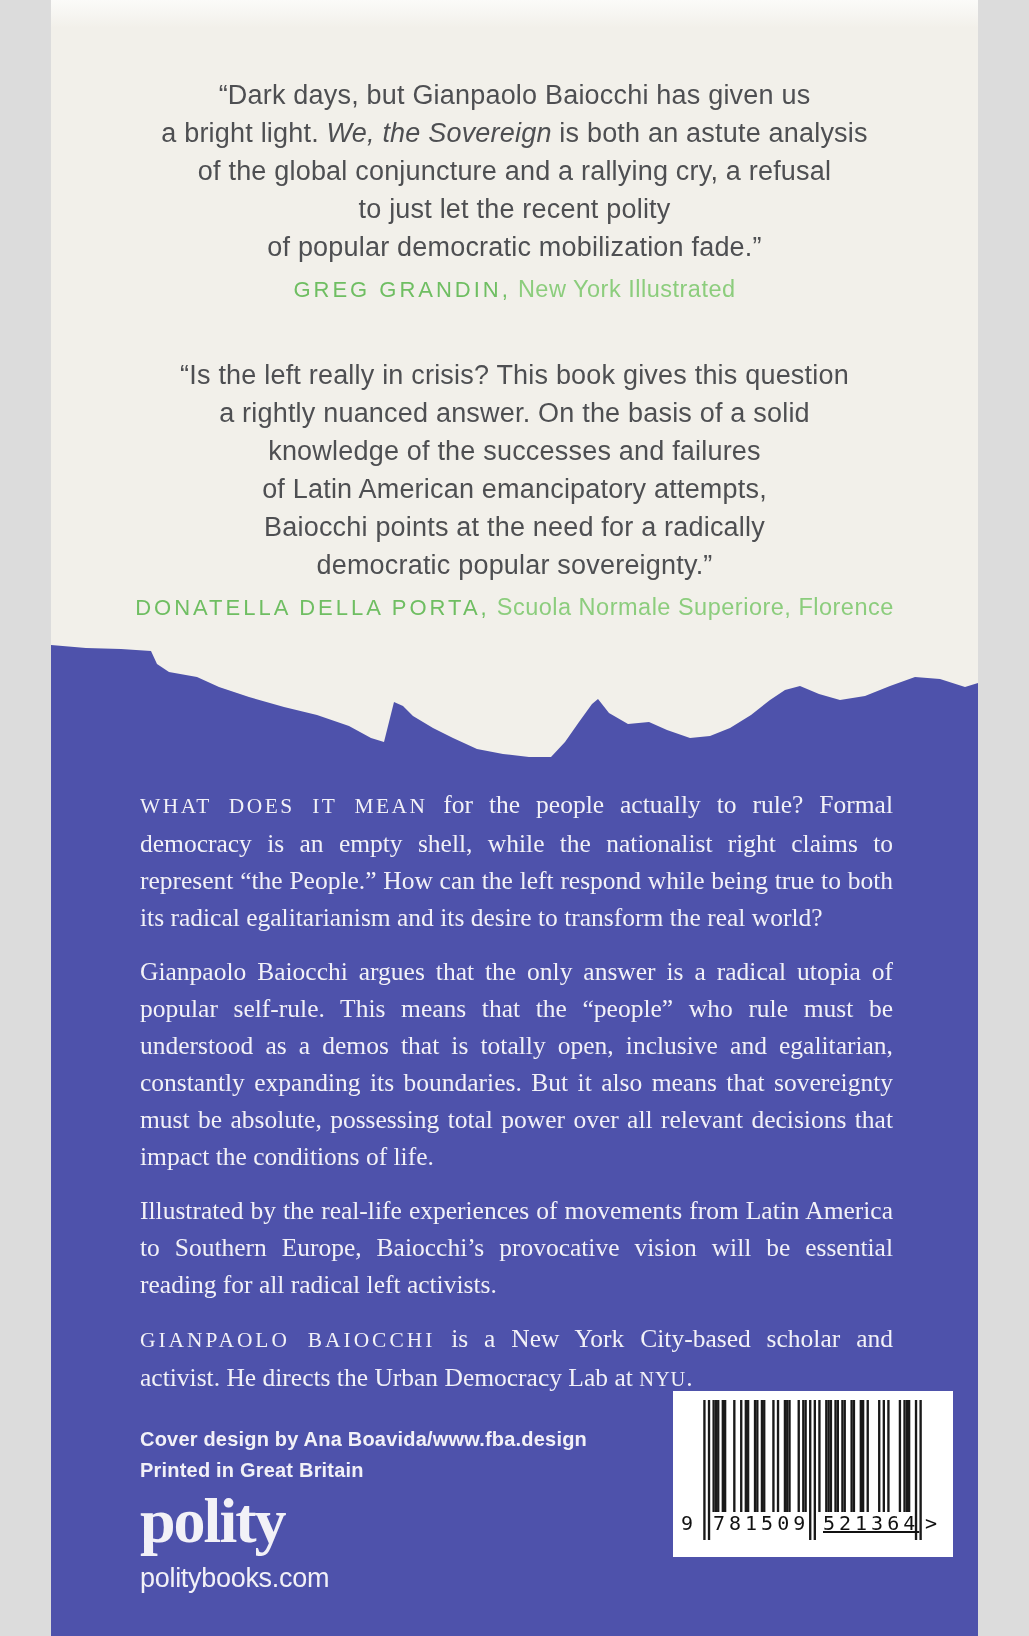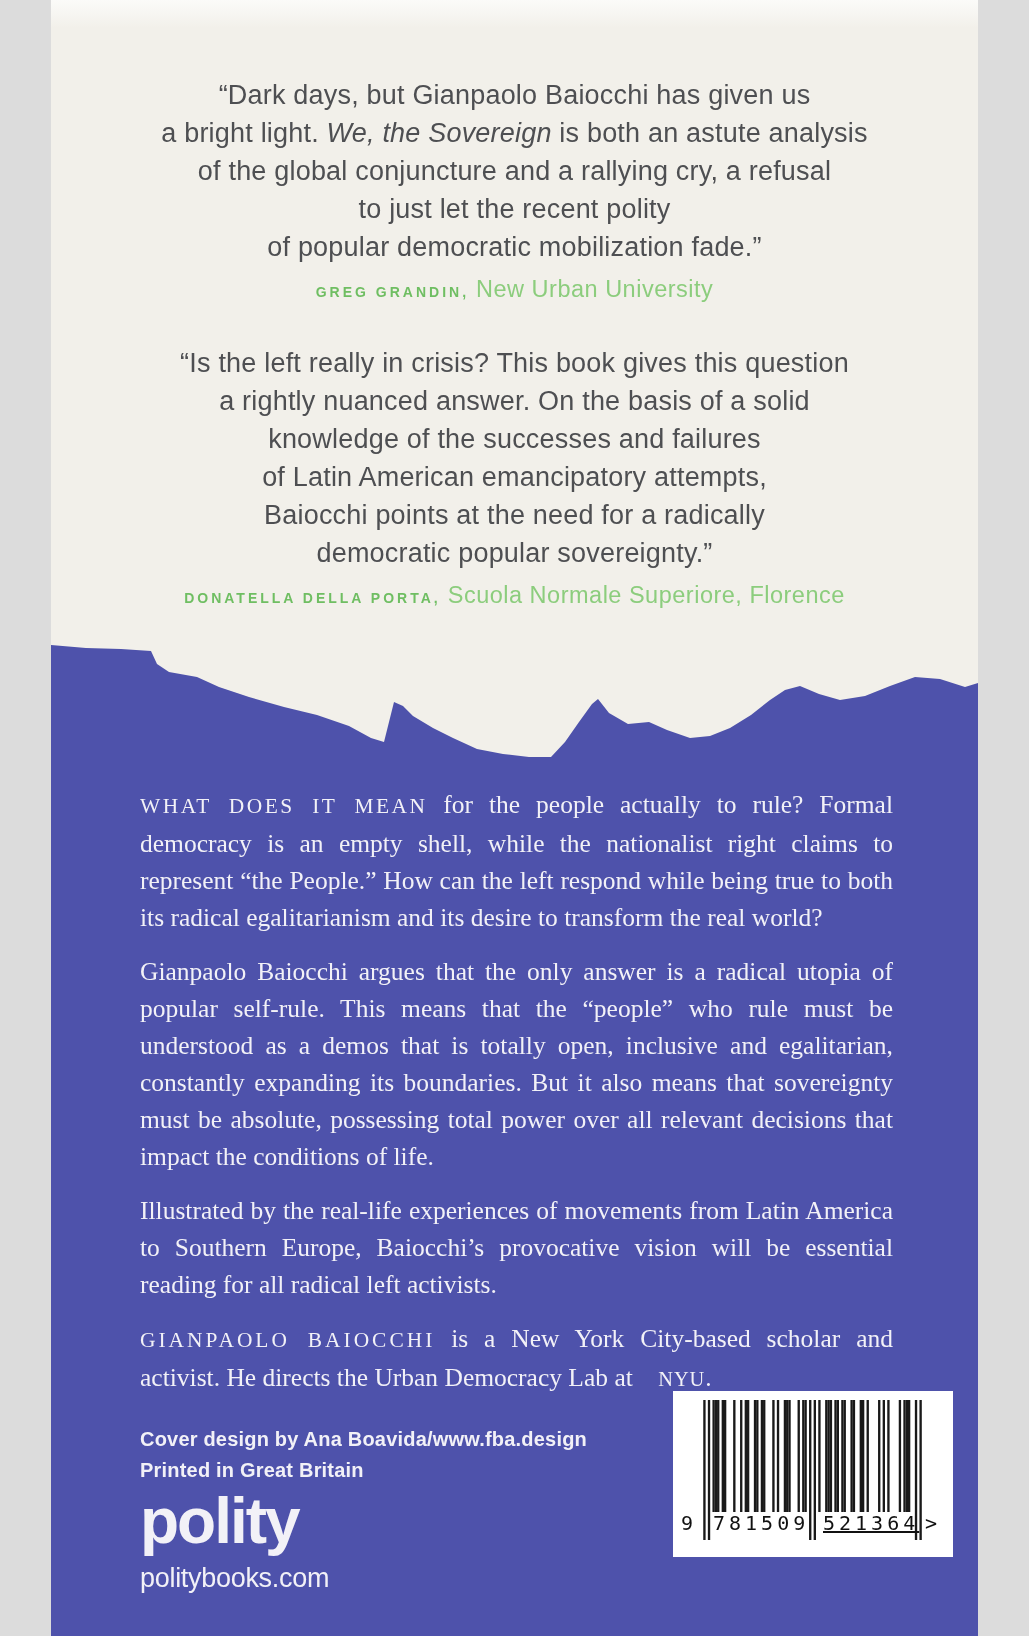--- a/index.html
+++ b/index.html
@@ -11,45 +11,45 @@
   
   .cream{
     position:absolute;top:0;left:0;right:0;height:770px;
     background:linear-gradient(180deg,#fbfbf9 0px,var(--cream,#f2f0ea) 28px,var(--cream,#f2f0ea) 100%);
   }
   .quote{
     text-align:center;color:var(--quote_text,#4e4f52);
     font-size:27px;line-height:38px;letter-spacing:.2px;
   }
   .q1{padding-top:76px;}
-  .q2{margin-top:36px;}
+  .q2{margin-top:50px;}
   .qline .it{font-style:italic;}
   .attr{margin-top:6px;line-height:32px;}
-  .attr-name{color:var(--green_name,#6fbe62);font-weight:700;font-size:14px;letter-spacing:3px;}
+  .attr-name{color:var(--green_name,#6fbe62);font-weight:400;font-size:22px;letter-spacing:3px;}
   .attr-affil{color:var(--green_affil,#8ccd7d);font-size:23.5px;letter-spacing:.5px;}
   
   .tear{position:absolute;top:620px;left:0;width:1029px;height:150px;display:block;}
   
   .blue-content{
     position:absolute;left:89px;right:85px;top:786px;
     color:var(--body_text,#f2f1f7);
     font-family:"Liberation Serif",serif;
     font-size:25.5px;line-height:37px;text-align:justify;
   }
   .blue-content p{margin:0 0 17px 0;}
   .lead-caps{font-size:.84em;letter-spacing:2.5px;}
-  .sc{font-size:.8em;letter-spacing:1px;margin-left:19px;}
+  .sc{font-size:.8em;letter-spacing:1px;}
   .bio{margin-top:44px;}
   .bio .lead-caps{letter-spacing:3px;margin-top:44px;}
   .credits{
     margin-top:26px;font-family:"Liberation Sans",sans-serif;
     font-weight:700;font-size:20px;line-height:31px;text-align:left;letter-spacing:.2px;
   }
   .polity{
-    margin-top:4px;font-family:Liberation Sans, sans-serif;
+    margin-top:4px;font-family:Liberation Serif, serif;
     font-weight:700;font-size:64px;line-height:62px;letter-spacing:-2px;text-align:left;
   }
   .site{
     margin-top:8px;font-family:"Liberation Sans",sans-serif;
     font-weight:400;font-size:27px;text-align:left;letter-spacing:-.3px;
   }
   
   .barcode-box{
     position:absolute;left:622px;top:1391px;width:280px;height:166px;background:#fff;
   }
@@ -73,21 +73,21 @@
 
     <div class="quote q1">
       <div>
           <div class="qline"><span>“Dark days, but Gianpaolo Baiocchi has given us</span></div>
           <div class="qline"><span>a bright light. </span><span class="it">We, the Sovereign</span><span> is both an astute analysis</span></div>
           <div class="qline"><span>of the global conjuncture and a rallying cry, a refusal</span></div>
           <div class="qline"><span>to just let the recent polity</span></div>
           <div class="qline"><span>of popular democratic mobilization fade.”</span></div>
         </div>
       <div class="attr">
-        <span class="attr-name">GREG GRANDIN,</span><span class="attr-affil"> New Urban University</span>
+        <span class="attr-name">GREG GRANDIN,</span><span class="attr-affil"> New York Illustrated</span>
       </div>
     </div>
 
     <div class="quote q2">
       <div>
           <div class="qline"><span>“Is the left really in crisis? This book gives this question</span></div>
           <div class="qline"><span>a rightly nuanced answer. On the basis of a solid</span></div>
           <div class="qline"><span>knowledge of the successes and failures</span></div>
           <div class="qline"><span>of Latin American emancipatory attempts,</span></div>
           <div class="qline"><span>Baiocchi points at the need for a radically</span></div>

